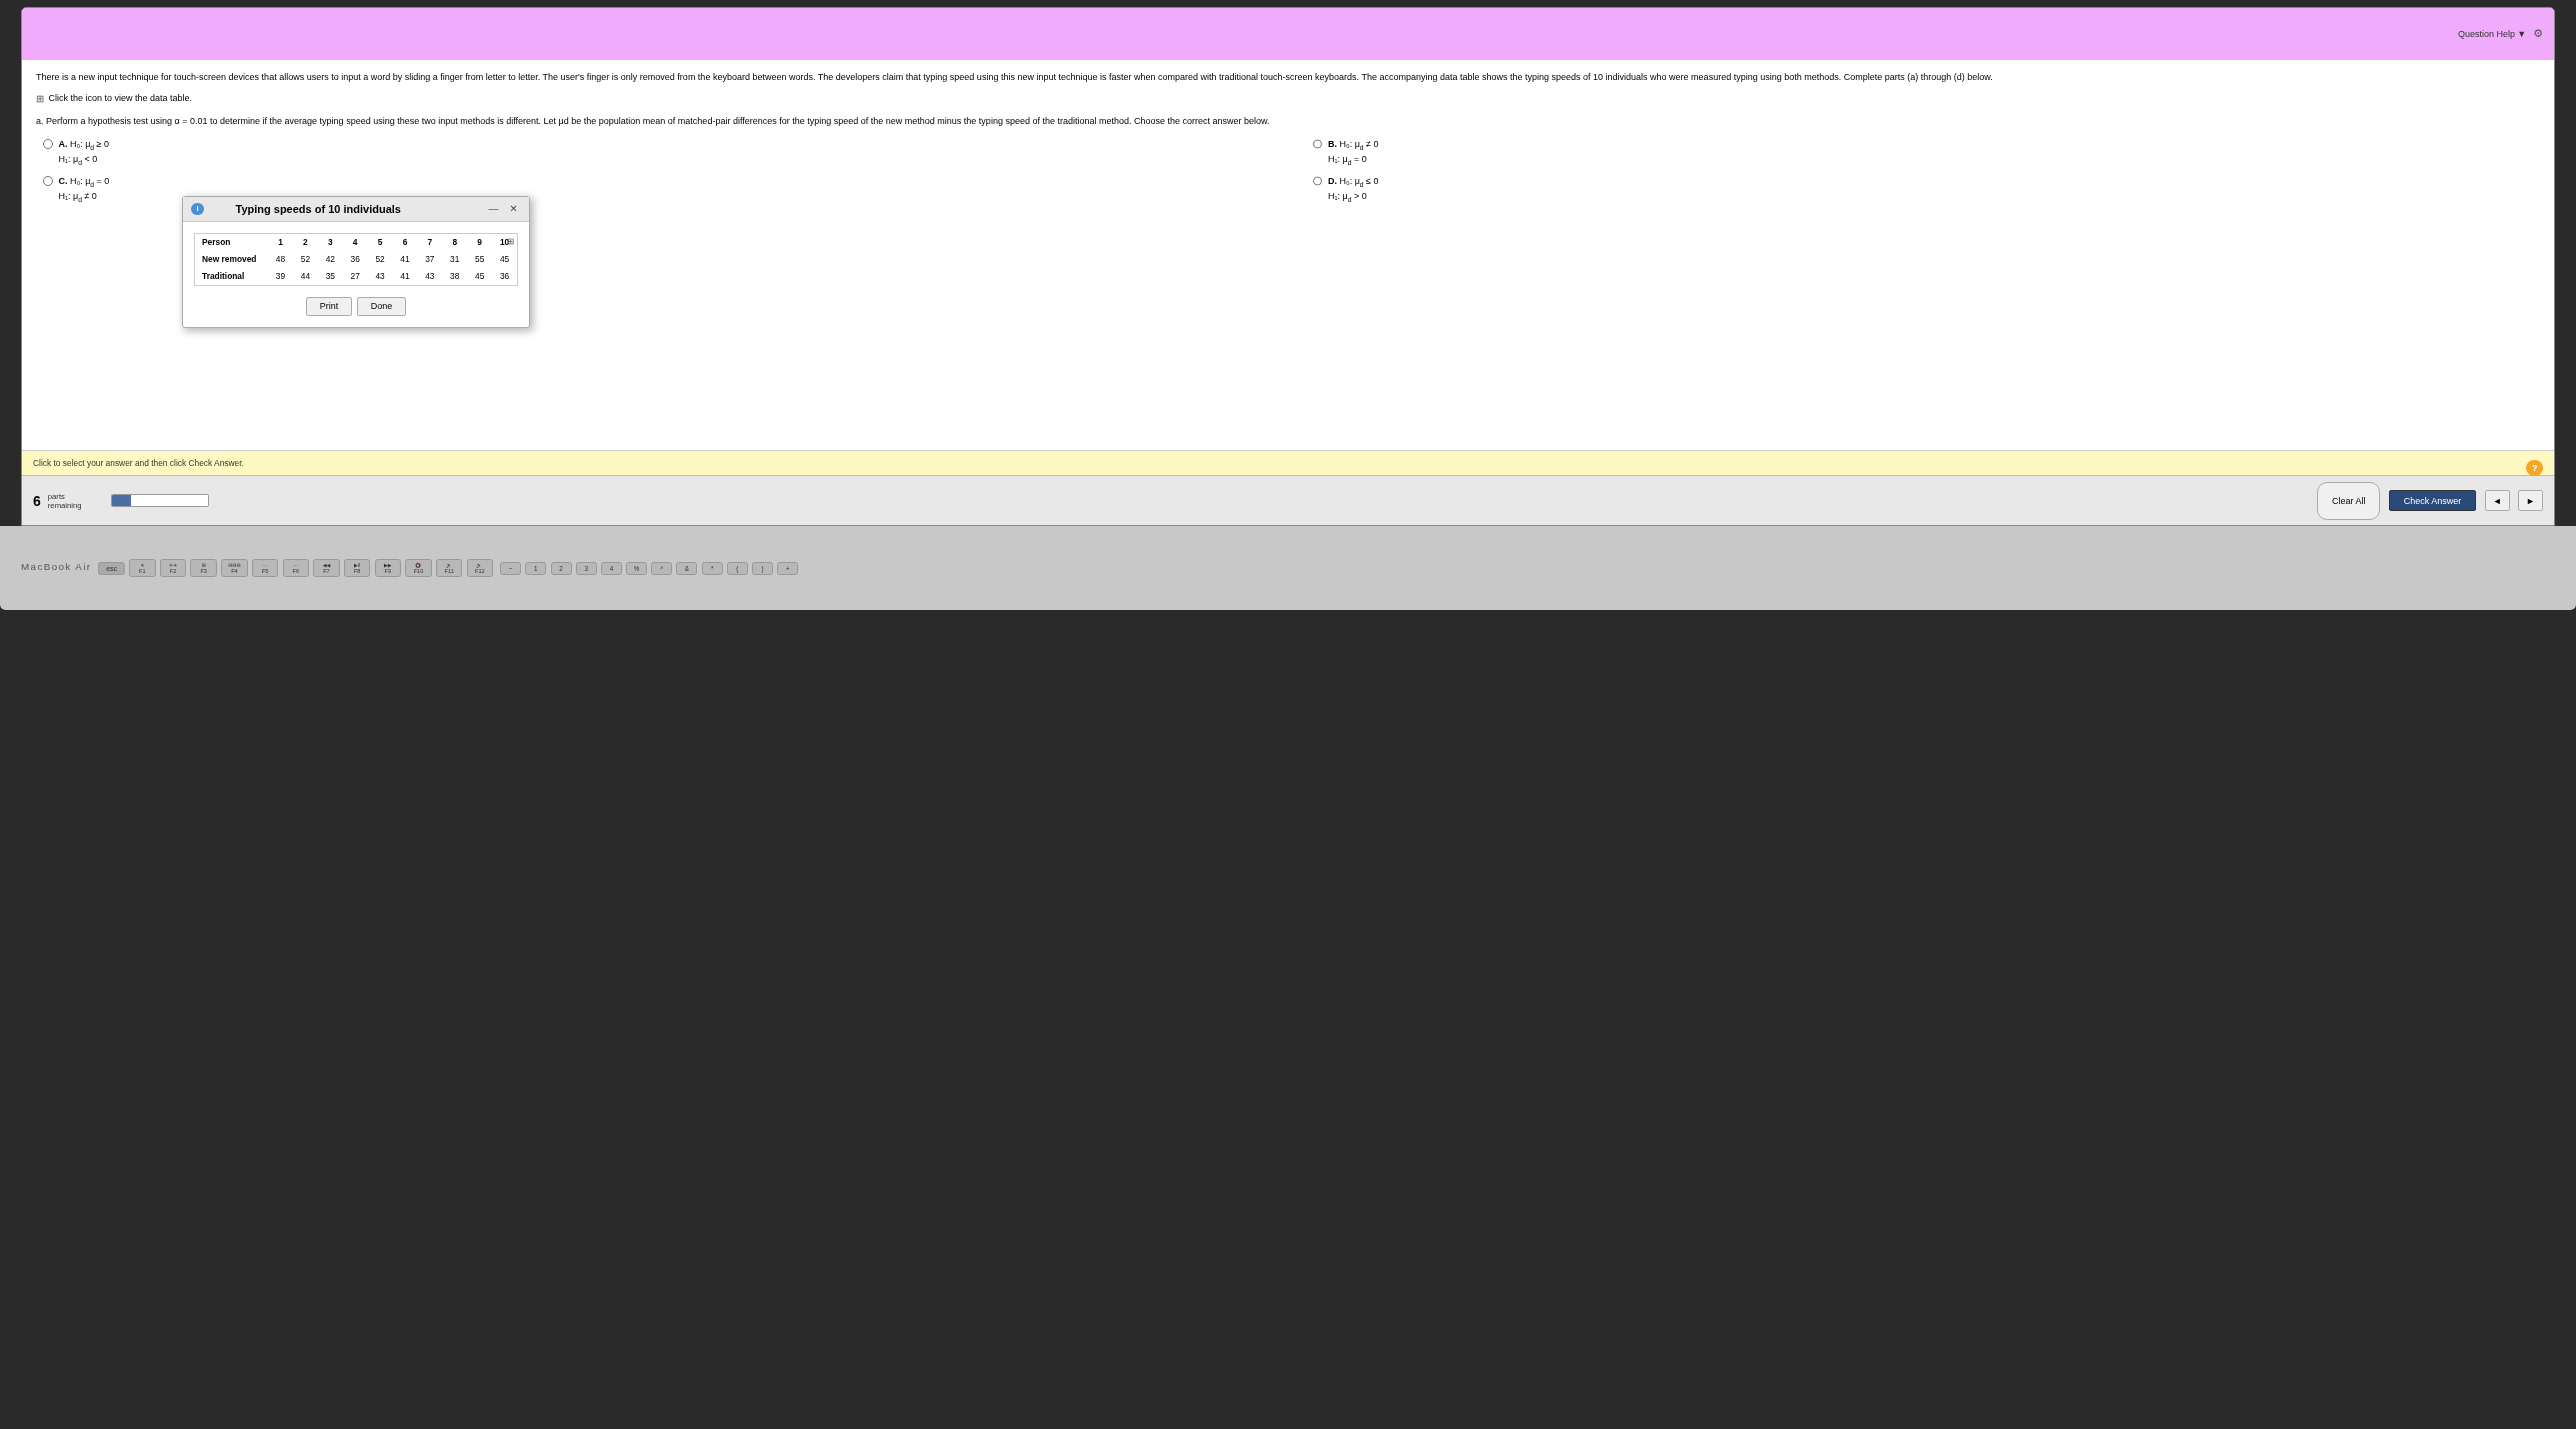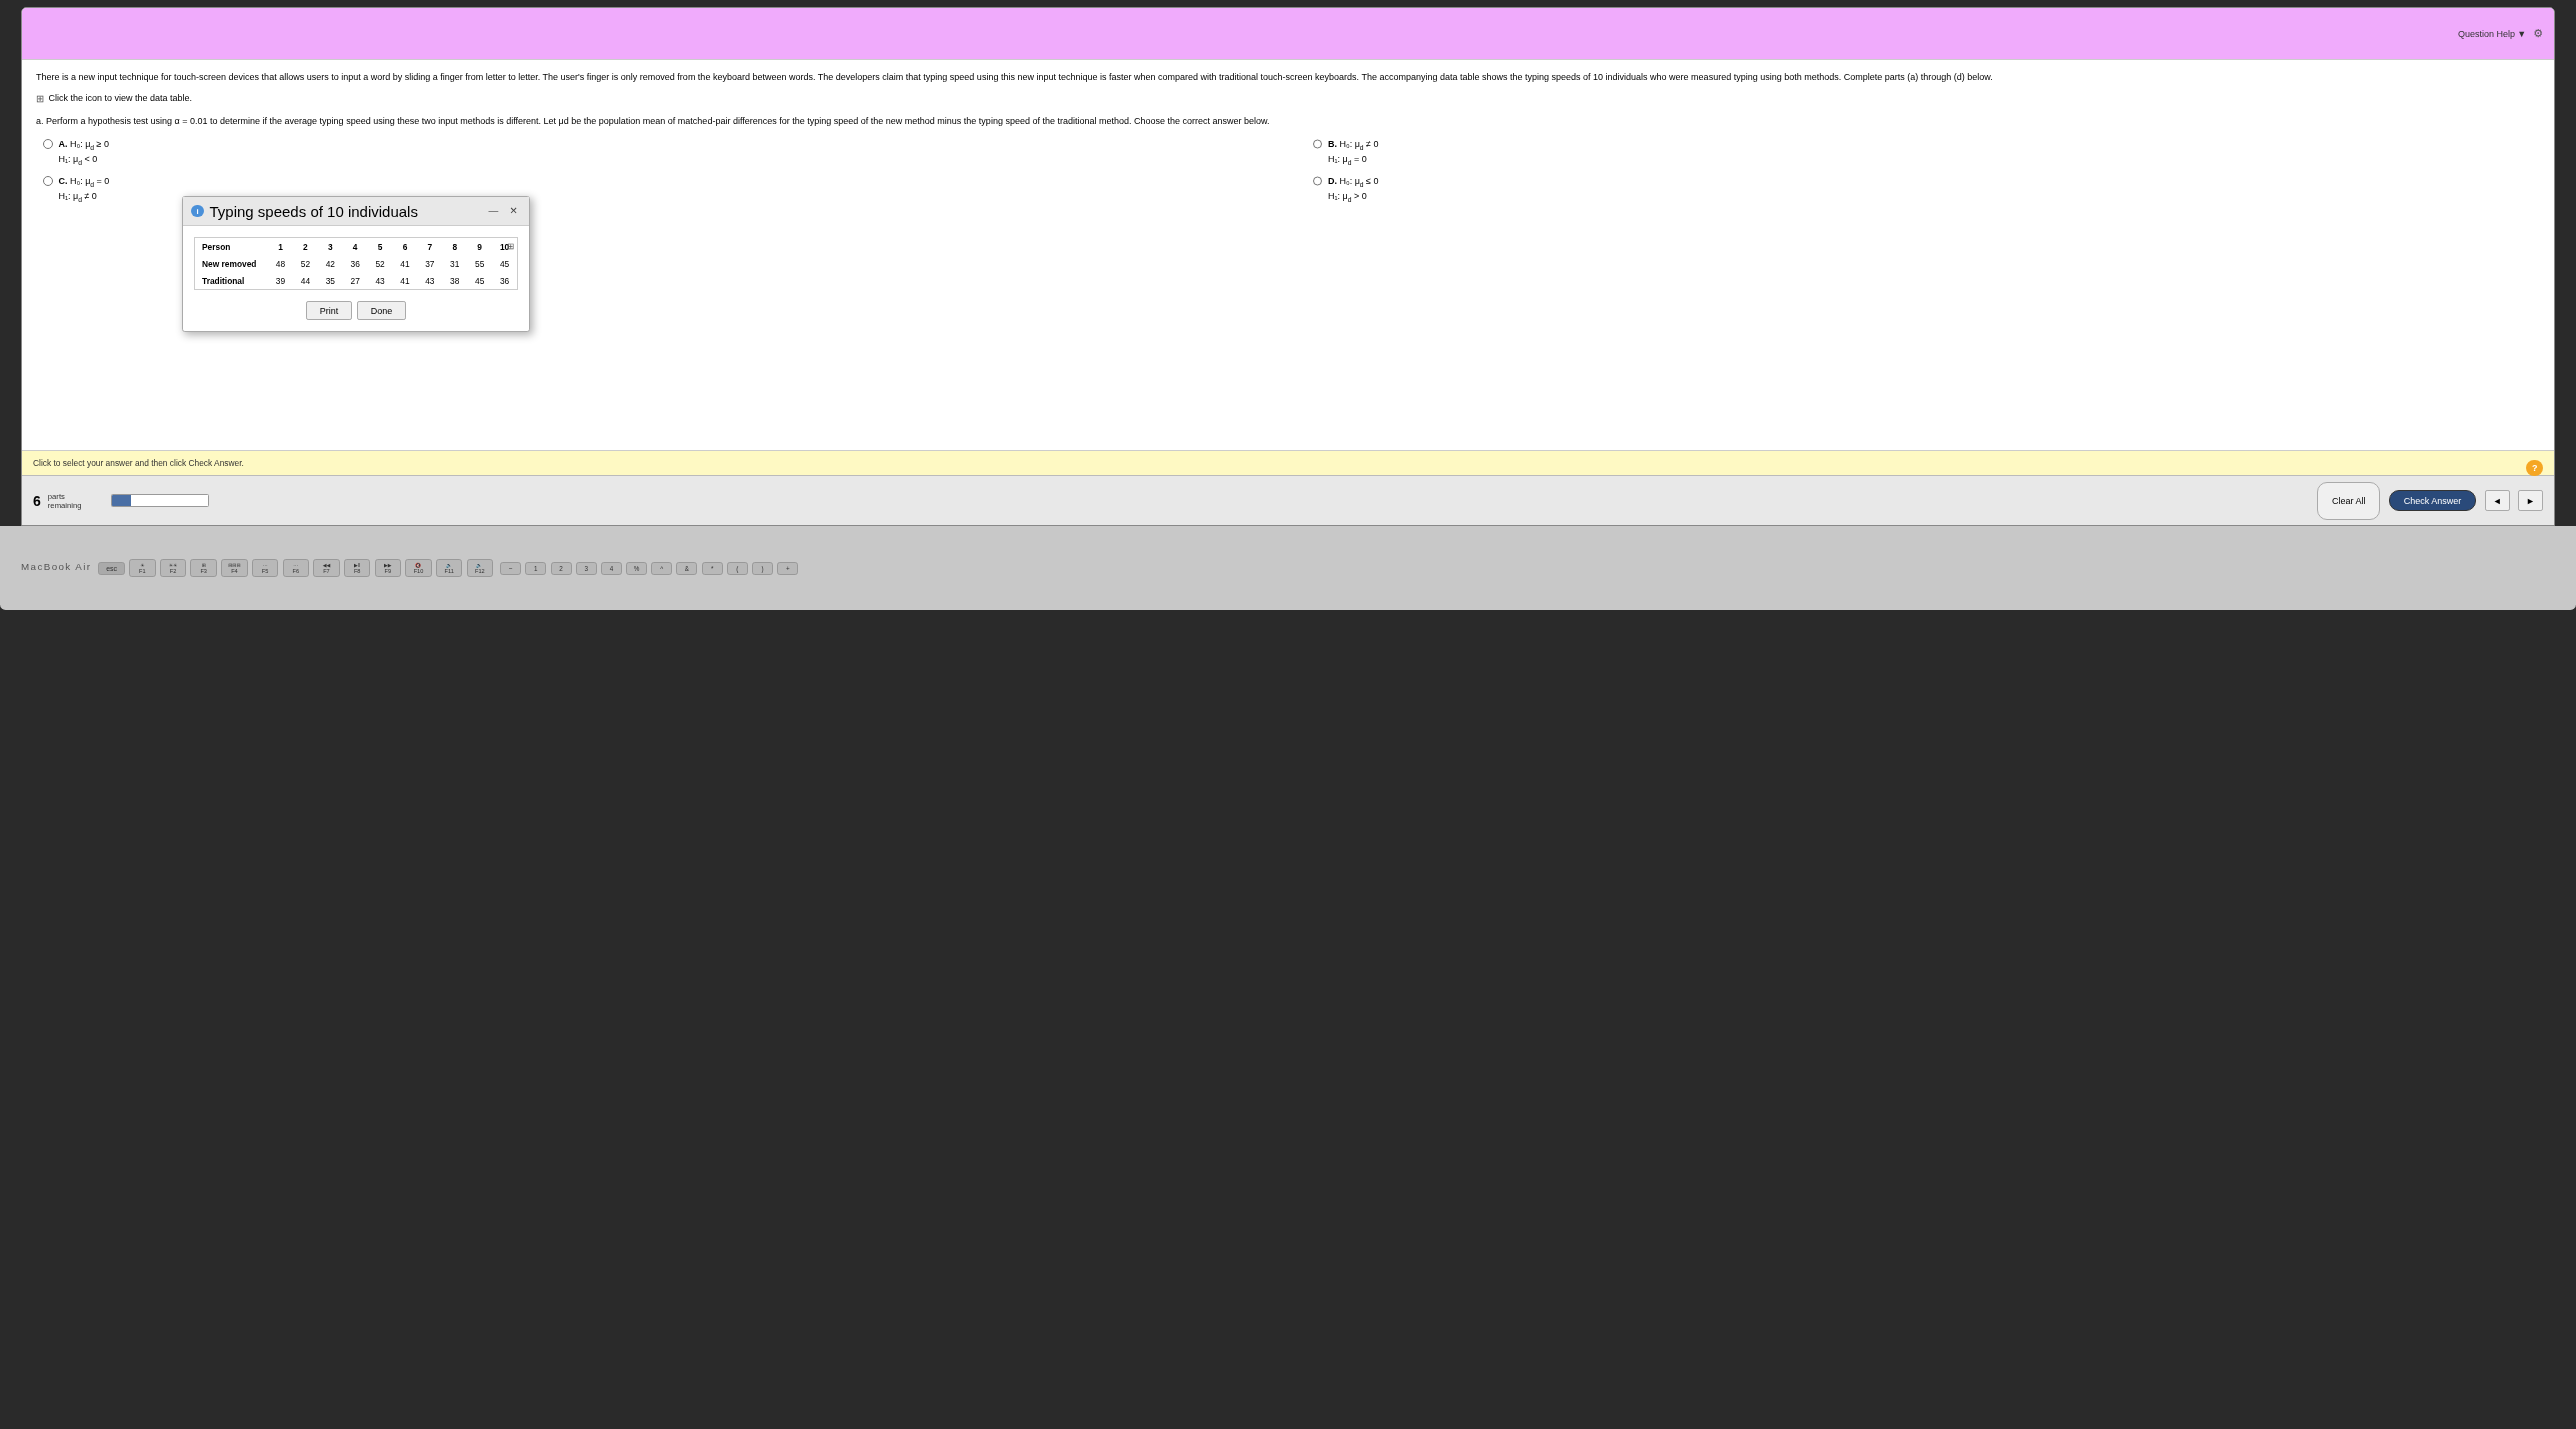--- a/index.html
+++ b/index.html
@@ -155,22 +155,23 @@
       height: 12.5px;
       display: flex;
       align-items: center;
       justify-content: center;
       font-size: 7.7px;
       font-weight: bold;
       flex-shrink: 0;
     }
 
     .popup-title {
-      font-size: 15px;
-      font-weight: normal;
+      font-size: 11px;
+      font-weight: bold;
+      margin-left: 26px;
     }
 
     .popup-controls {
       display: flex;
       gap: 5.6px;
     }
 
     .popup-btn {
       background: none;
       border: none;
@@ -310,21 +311,21 @@
       border-radius: 10px;
       cursor: pointer;
     }
 
     .check-answer-btn {
       padding: 4.2px 14px;
       font-size: 9px;
       border: 0.7px solid #333;
       background: #2a4a7a;
       color: #fff;
-      border-radius: 10px;
+      border-radius: 2px;
       cursor: pointer;
     }
 
     .nav-btn {
       padding: 4.2px 7px;
       font-size: 9px;
       border: 0.7px solid #aaa;
       background: #f0f0f0;
       border-radius: 2.1px;
       cursor: pointer;

